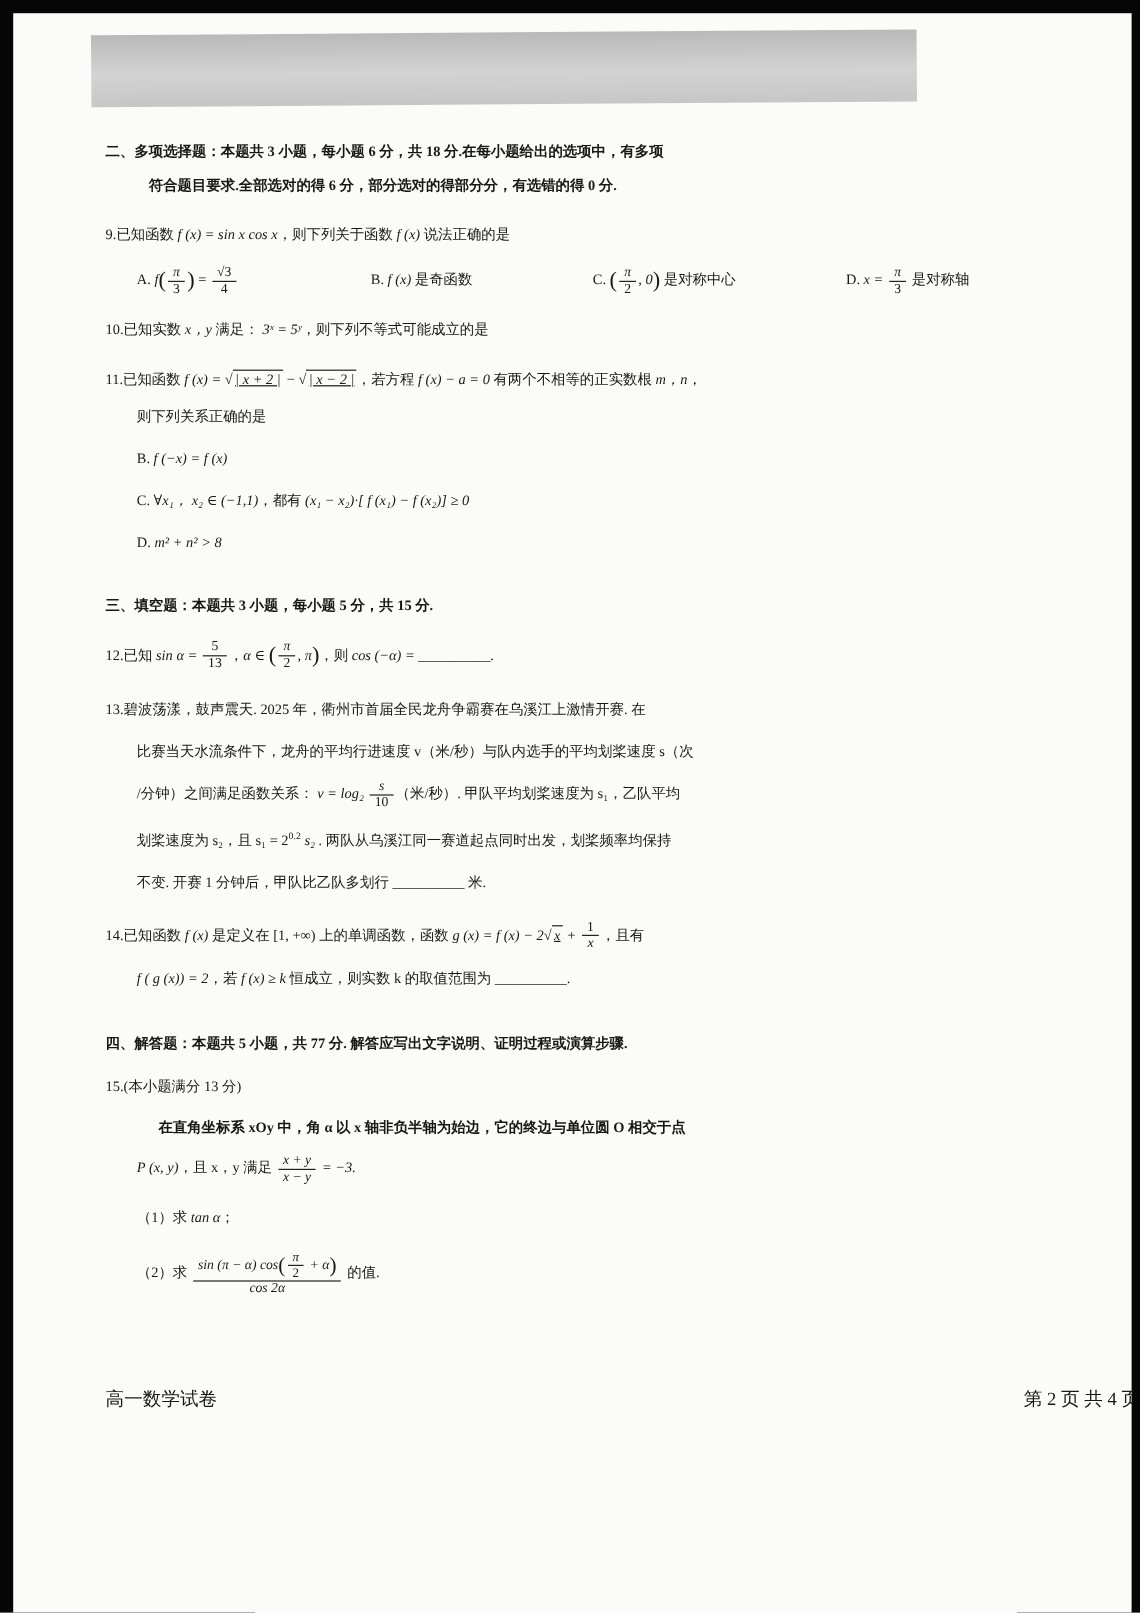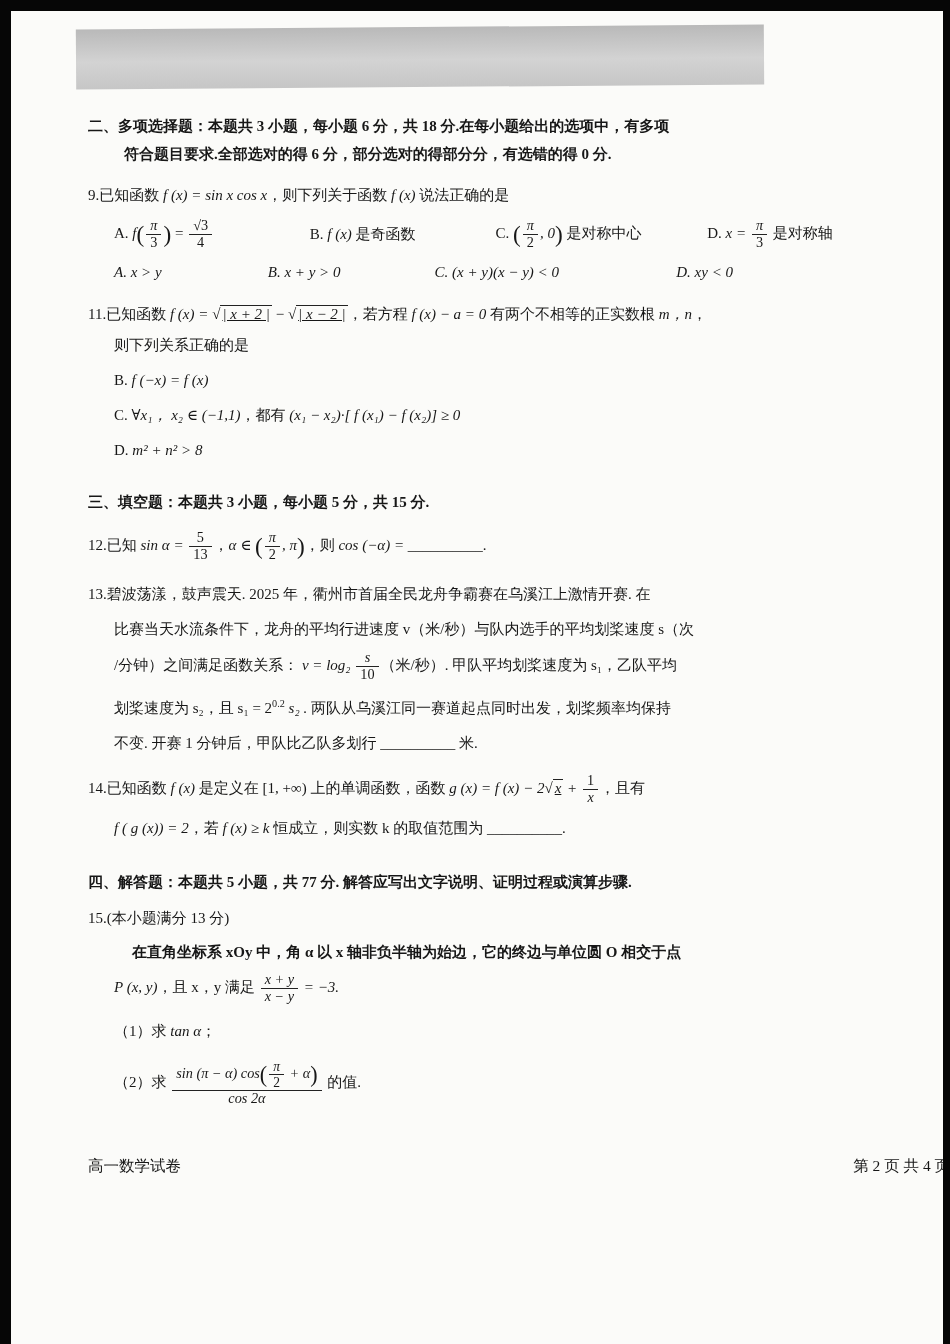--- a/index.html
+++ b/index.html
@@ -8,21 +8,21 @@
   .page { position:relative; width:950px; height:1344px; margin:0 auto;
           background:#fbfbf9; color:#171717; overflow:hidden; }
   .bar { position:absolute; background:#060606; z-index:3; }
   .bar-top   { top:0; left:0; width:100%; height:11px; }
   .bar-left  { top:0; left:0; width:11px; height:100%; }
   .bar-right { top:0; right:0; width:7px; height:100%; }
   .gray-band { position:absolute; top:27px; left:76px; width:688px; height:60px;
                background:linear-gradient(180deg,#b9b9b9,#d3d3d3 55%,#c6c6c6);
                transform:rotate(-0.4deg); z-index:1; }
   .content { position:absolute; top:112px; left:88px; right:56px; z-index:2;
-             font-size:15px; line-height:28px; }
+             font-size:12px; line-height:28px; }
   p { margin:0; }
   .line { white-space:nowrap; }
   .h { font-weight:700; }
   .ind  { padding-left:36px; }
   .ind1 { padding-left:26px; }
   .ind2 { padding-left:44px;font-weight:bold; }
   .mi { font-style:italic; }
   .frac { display:inline-block; vertical-align:middle; text-align:center;
           line-height:1.12; font-size:0.95em; margin:0 2px; }
   .frac > .num { display:block; padding:0 4px; }
@@ -55,27 +55,22 @@
 
     <p class="line" style="margin-top:13px"><span>9.已知函数 </span><span class="mi">f (x) = sin x cos x</span><span>，则下列关于函数 </span><span class="mi">f (x)</span><span> 说法正确的是</span></p>
 
     <div class="opts line ind1" style="margin-top:9px">
       <span class="opt" style="width:192px"><span>A. </span><span class="mi">f</span><span class="bigp">(</span><span class="frac"><span class="num mi">π</span><span class="den">3</span></span><span class="bigp">)</span><span> = </span><span class="frac"><span class="num">√3</span><span class="den">4</span></span></span>
       <span class="opt" style="width:182px"><span>B. </span><span class="mi">f (x)</span><span> 是奇函数</span></span>
       <span class="opt" style="width:208px"><span>C. </span><span class="bigp">(</span><span class="frac"><span class="num mi">π</span><span class="den">2</span></span><span class="mi">, 0</span><span class="bigp">)</span><span> 是对称中心</span></span>
       <span class="opt"><span>D. </span><span class="mi">x = </span><span class="frac"><span class="num mi">π</span><span class="den">3</span></span><span> 是对称轴</span></span>
     </div>
 
+    <p class="line" style="margin-top:12px"><span>10.已知实数 </span><span class="mi">x，y</span><span> 满足： </span><span class="mi">3ˣ = 5ʸ</span><span>，则下列不等式可能成立的是</span></p>
 
-    <div class="opts line ind1" style="margin-top:6px">
-      <span class="opt mi" style="width:150px">A. x &gt; y</span>
-      <span class="opt mi" style="width:163px">B. x + y &gt; 0</span>
-      <span class="opt mi" style="width:238px">C. (x + y)(x − y) &lt; 0</span>
-      <span class="opt mi">D. xy &lt; 0</span>
-    </div>
 
     <p class="line" style="margin-top:14px"><span>11.已知函数 </span><span class="mi">f (x) = </span><span class="sqrt"><span class="rad">| x + 2 |</span></span><span> − </span><span class="sqrt"><span class="rad">| x − 2 |</span></span><span>，若方程 </span><span class="mi">f (x) − a = 0</span><span> 有两个不相等的正实数根 </span><span class="mi">m，n</span><span>，</span></p>
     <p class="line ind1" style="margin-top:3px">则下列关系正确的是</p>
 
     <p class="line ind1" style="margin-top:7px"><span>B. </span><span class="mi">f (−x) = f (x)</span></p>
     <p class="line ind1" style="margin-top:7px"><span>C. </span><span class="mi">∀x₁， x₂ ∈ (−1,1)</span><span>，都有 </span><span class="mi">(x₁ − x₂)·[ f (x₁) − f (x₂)] ≥ 0</span></p>
     <p class="line ind1" style="margin-top:7px"><span>D. </span><span class="mi">m² + n² &gt; 8</span></p>
 
     <p class="h line" style="margin-top:24px">三、填空题：本题共 3 小题，每小题 5 分，共 15 分.</p>
 

